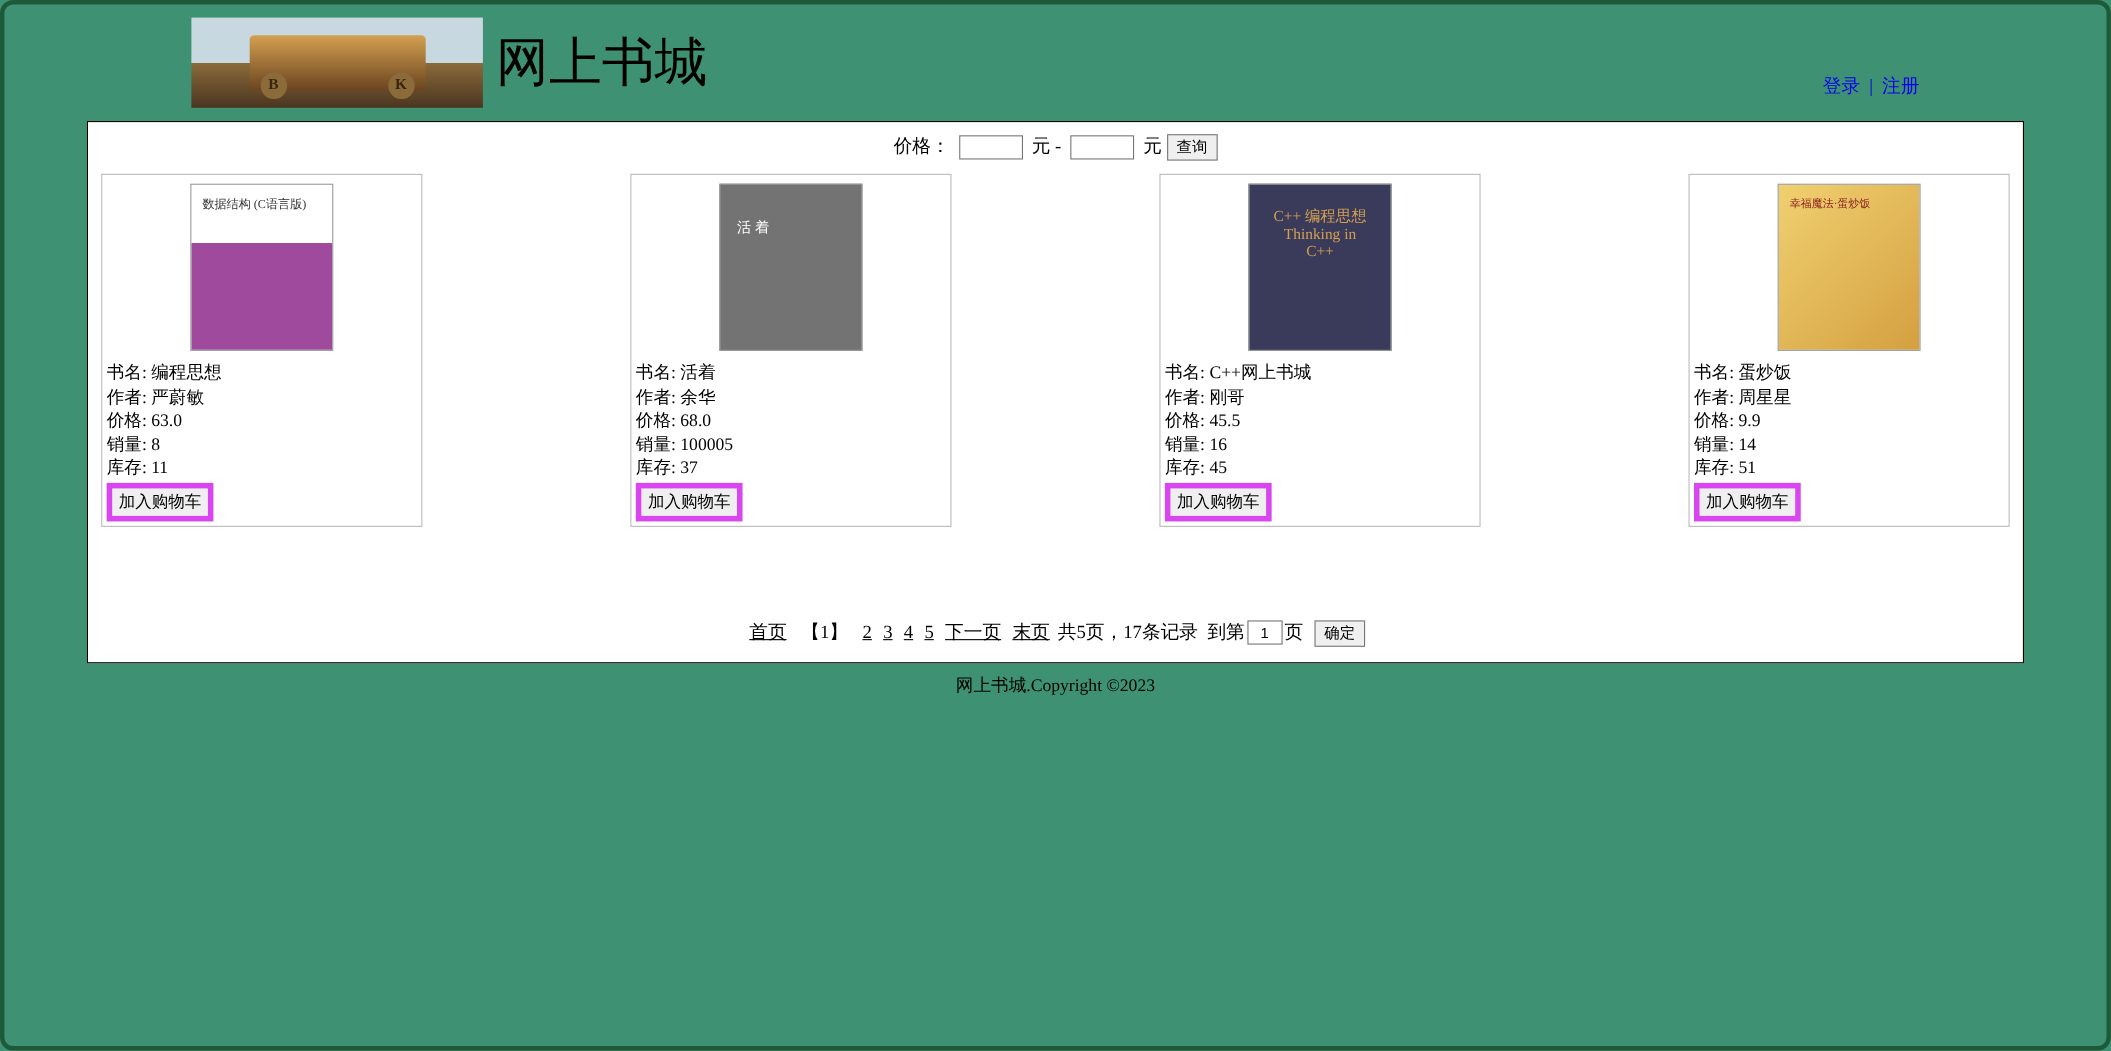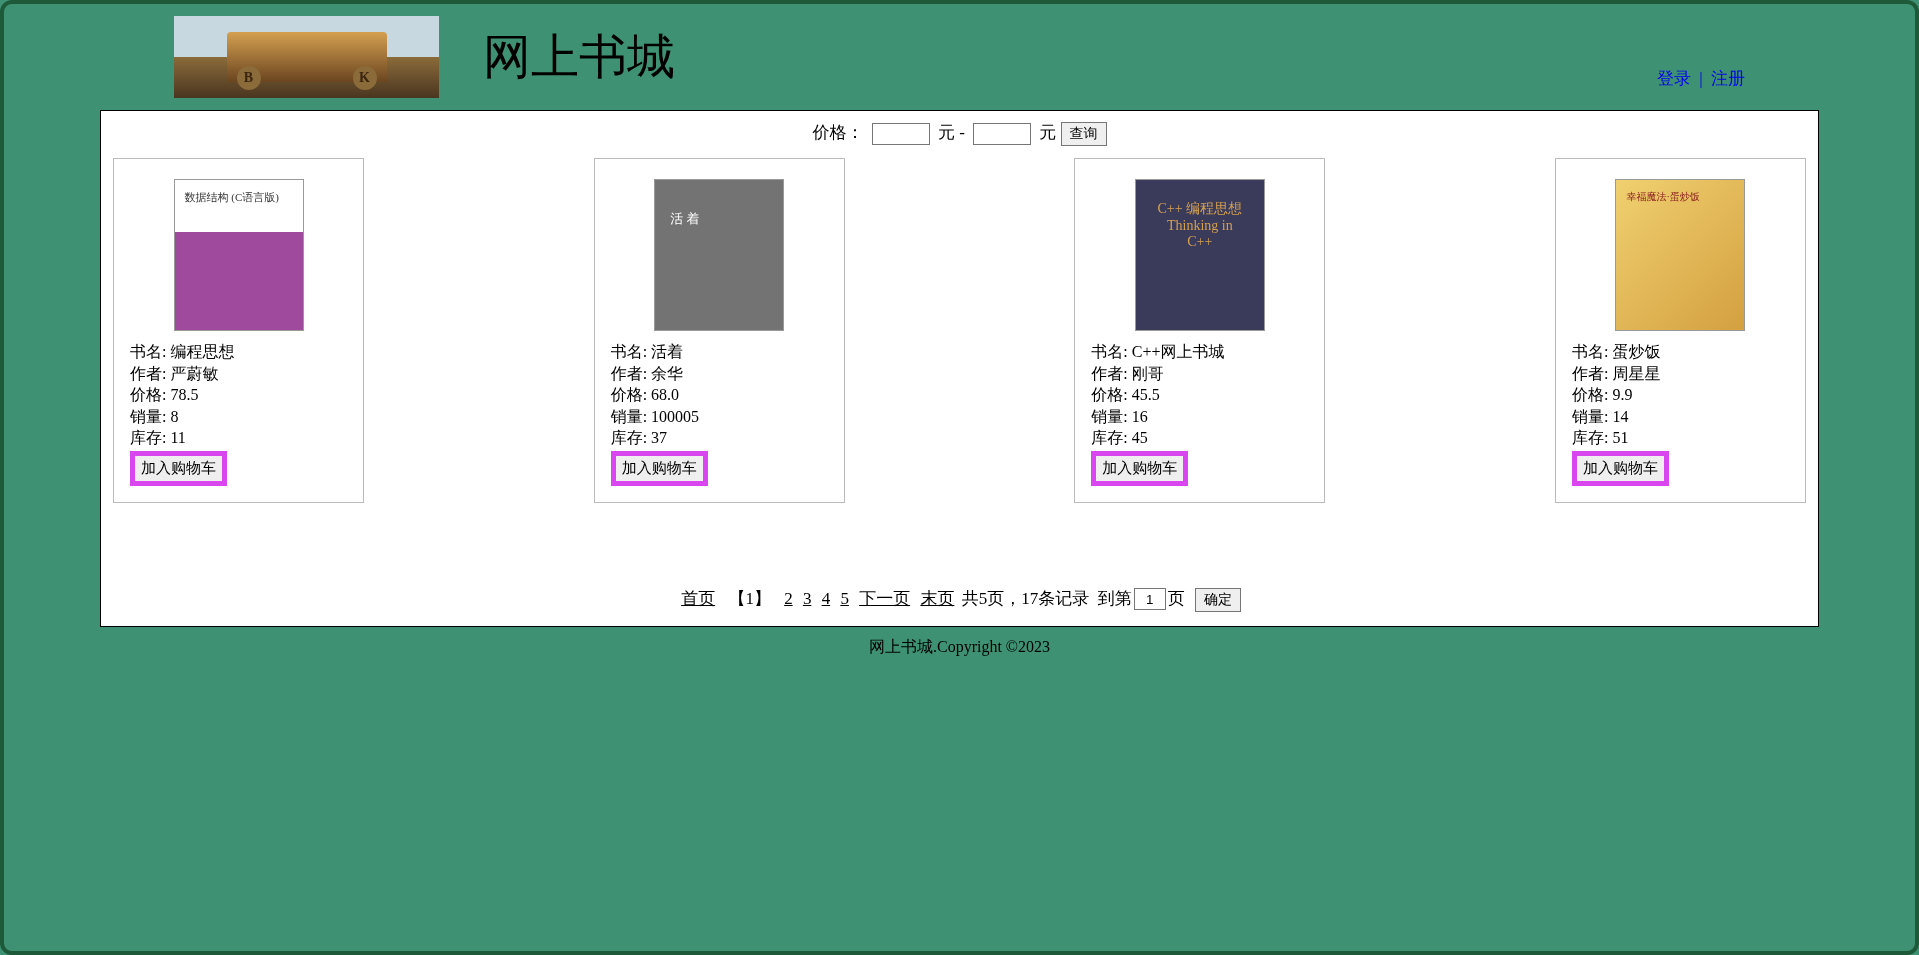--- a/index.html
+++ b/index.html
@@ -9,21 +9,20 @@
       border-radius: 12px;
       min-height: 955px;
       font-family: SimSun, serif;
       font-size: 16px;
     }
     .header {
       display: flex;
       align-items: center;
       padding: 12px 170px;
       position: relative;
-      gap: 32px;
     }
     .logo {
       width: 265px;
       height: 82px;
       background: linear-gradient(to bottom, #c8d8e0 0%, #c8d8e0 50%, #8b6b3a 50%, #4a3520 100%);
       display: flex;
       align-items: center;
       justify-content: center;
       position: relative;
     }
@@ -59,21 +58,21 @@
       position: absolute;
       right: 170px;
       bottom: 20px;
       font-size: 17px;
     }
     .auth-links a { color: #0000ee; text-decoration: none; }
     .auth-links .sep { color: #0000ee; margin: 0 4px; }
     .main {
       background: #fff;
       border: 1px solid #000;
-      margin: 0 96px;
+      margin: 0 75px;
       padding: 10px 12px 14px;
     }
     .filter {
       text-align: center;
       margin-bottom: 12px;
       font-size: 17px;
     }
     .filter input[type="text"] {
       width: 58px;
       height: 22px;
@@ -89,22 +88,22 @@
       font-size: 14px;
       cursor: pointer;
     }
     .books {
       display: flex;
       justify-content: space-between;
       gap: 40px;
     }
     .book-card {
       border: 1px solid #bbb;
-      width: 251px;
-      padding: 12px;
+      width: 292px;
+      padding: 0;
     }
     .cover-wrap {
       height: 168px;
       display: flex;
       align-items: center;
       justify-content: center;
       padding: 8px 0;
     }
     .cover {
       width: 130px;
@@ -183,21 +182,21 @@
     <div class="book-card">
       <div class="cover-wrap">
           <div class="cover cover1">
             <div class="t">数据结构
 (C语言版)</div>
           </div>
         </div>
       <div class="book-info">
         <div><span>书名:</span> <span>编程思想</span></div>
         <div><span>作者:</span> <span>严蔚敏</span></div>
-        <div><span>价格:</span> <span>78.5</span></div>
+        <div><span>价格:</span> <span>63.0</span></div>
         <div><span>销量:</span> <span>8</span></div>
         <div><span>库存:</span> <span>11</span></div>
         <button class="add-cart-btn">加入购物车</button>
       </div>
     </div>
 
     <div class="book-card">
       <div class="cover-wrap">
           <div class="cover cover2"><span>活 着</span></div>
         </div>

